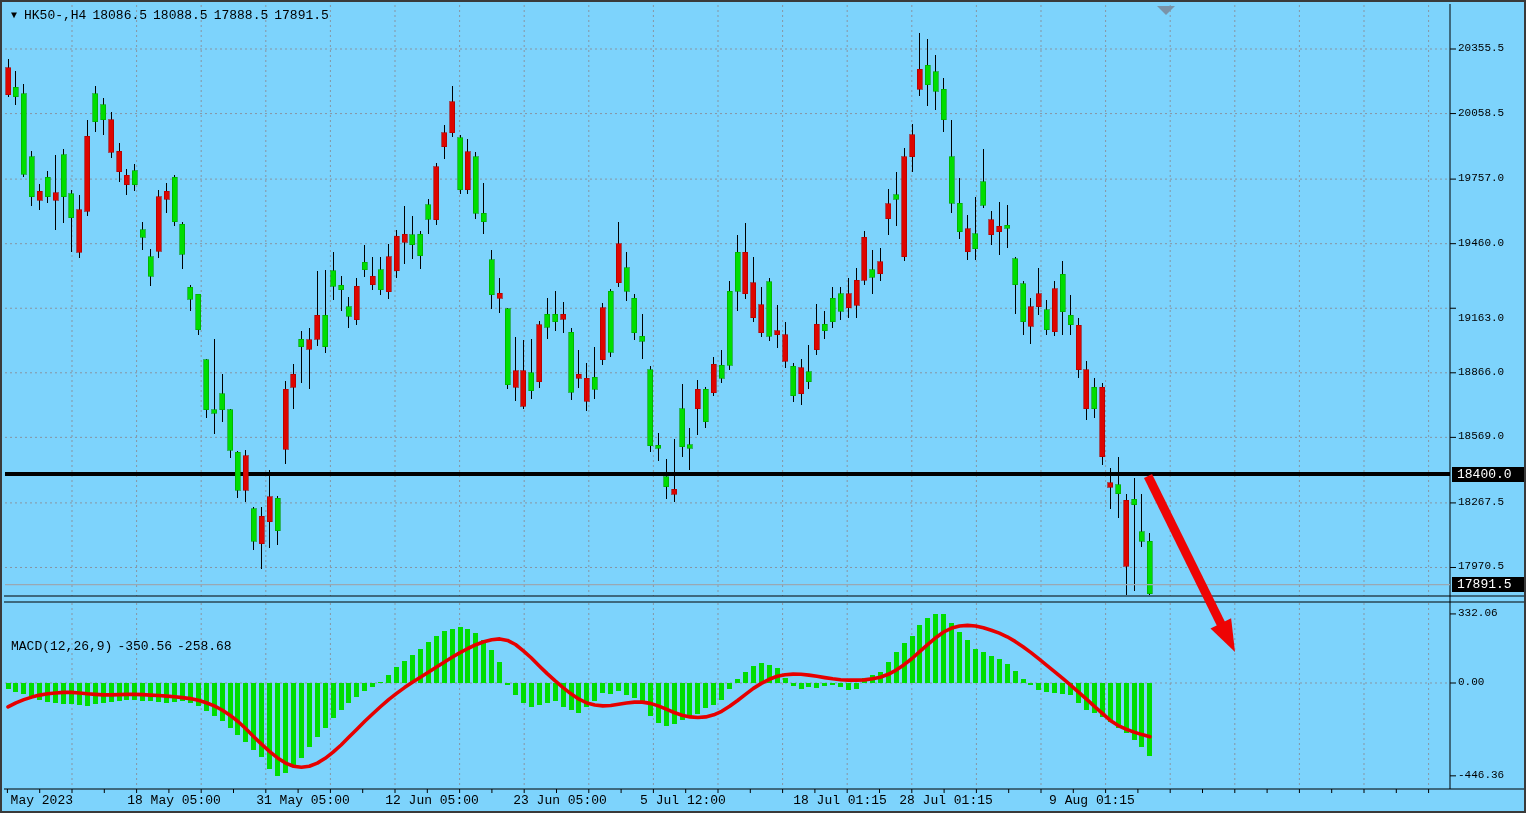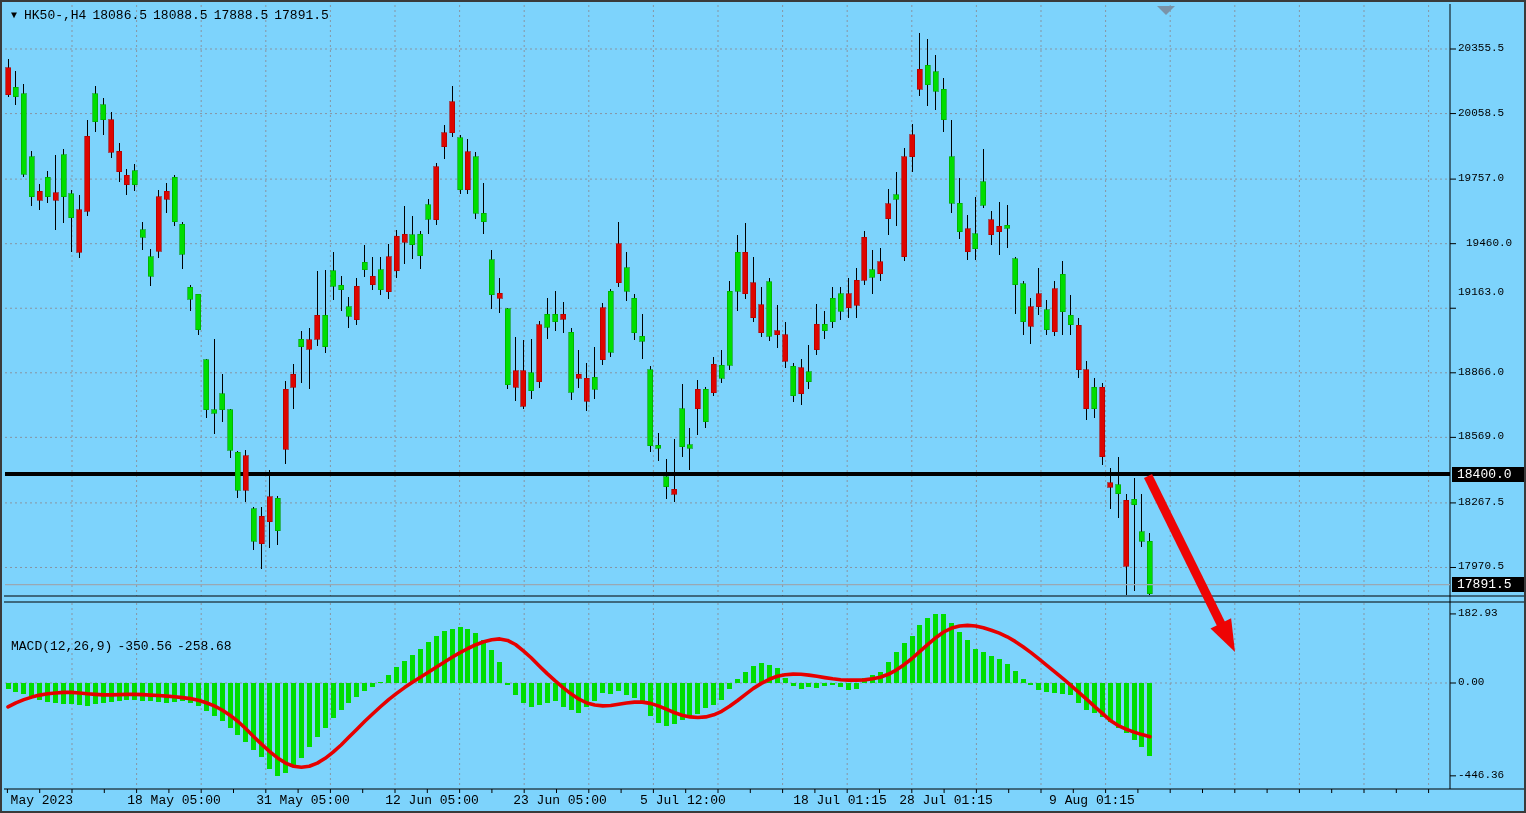--- a/index.html
+++ b/index.html
@@ -583,29 +583,29 @@
   </div>
 
   <div id="macd-label" class="txt">
     <span>MACD(12,26,9)</span><span>-350.56</span><span>-258.68</span>
   </div>
 
   <div id="price-axis">
       <div class="pl" style="top: 39px;">20355.5</div>
       <div class="pl" style="top: 103.565px;">20058.5</div>
       <div class="pl" style="top: 169.108px;">19757.0</div>
-      <div class="pl" style="top: 233.673px; margin-left: 8px;">19460.0</div>
-      <div class="pl" style="top: 283px;">19163.0</div>
+      <div class="pl" style="top: 233.673px;">19460.0</div>
+      <div class="pl" style="top: 309px;">19163.0</div>
       <div class="pl" style="top: 362.802px;">18866.0</div>
       <div class="pl" style="top: 427.367px;">18569.0</div>
       <div class="pl" style="top: 492.91px;">18267.5</div>
       <div class="pl" style="top: 557.475px;">17970.5</div>
     </div>
   <div id="macd-axis">
-      <div class="pl" style="top: 603.932px;">182.93</div>
+      <div class="pl" style="top: 603.932px;">332.06</div>
       <div class="pl" style="top: 673px;">0.00</div>
       <div class="pl" style="top: 765.843px;">-446.36</div>
     </div>
   <div id="time-axis">
       <div class="tl" style="left: -23px;">8 May 2023</div>
       <div class="tl" style="left: 117px;">18 May 05:00</div>
       <div class="tl" style="left: 246px;">31 May 05:00</div>
       <div class="tl" style="left: 375px;">12 Jun 05:00</div>
       <div class="tl" style="left: 503px;">23 Jun 05:00</div>
       <div class="tl" style="left: 626px;">5 Jul 12:00</div>

